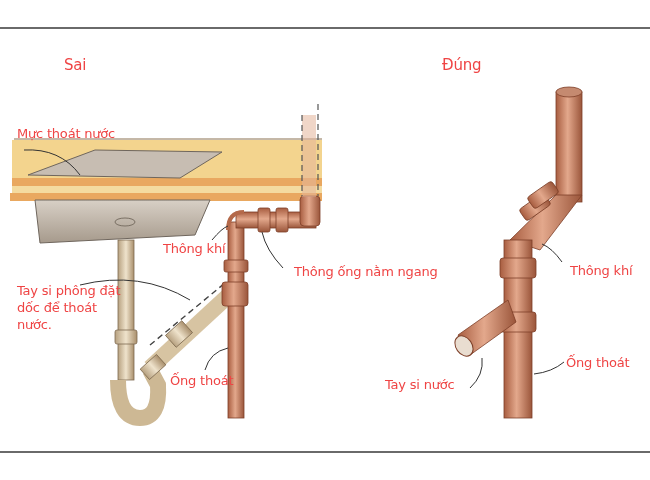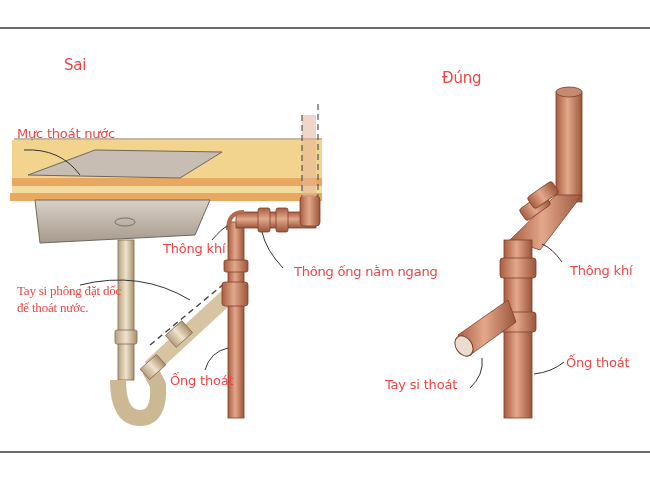--- a/index.html
+++ b/index.html
@@ -4,21 +4,21 @@
 <style>
   html, body { margin: 0; padding: 0; }
   body { width: 650px; height: 480px; background: #ffffff; position: relative; overflow: hidden;
          font-family: "DejaVu Sans", "Liberation Sans", sans-serif; }
   .rule { position: absolute; left: 0; width: 650px; height: 2px; background: #6a6a6a; }
   .rule.top { top: 27px; }
   .rule.bottom { top: 451px; }
   svg.art { position: absolute; left: 0; top: 0; }
   .lbl { position: absolute; color: #ef4444; font-size: 13px; line-height: 17px; white-space: nowrap; letter-spacing: -0.2px; }
   .title { font-size: 15px; }
-  .multi { white-space: normal; width: 110px; font-family: Liberation Serif, serif; }
+  .multi { white-space: normal; width: 110px; }
 </style>
 </head>
 <body>
 
 <div class="rule top"></div>
 <div class="rule bottom"></div>
 
 <svg class="art" width="650" height="480" viewBox="0 0 650 480">
   <defs>
     <linearGradient id="cop" x1="0" x2="1" y1="0" y2="0">
@@ -101,23 +101,23 @@
     <polygon points="458,335 508,300 516,322 470,355" fill="url(#cop)" stroke="#7d3f28" stroke-width="0.8"></polygon>
     <ellipse cx="464" cy="346" rx="8" ry="11" transform="rotate(-35 464 346)" fill="#e9ddd0" stroke="#7d3f28" stroke-width="1"></ellipse>
 
     <path d="M562 262 Q552 248 542 244" fill="none" stroke="#333" stroke-width="1"></path>
     <path d="M470 388 Q484 375 482 358" fill="none" stroke="#333" stroke-width="1"></path>
     <path d="M564 362 Q552 372 534 374" fill="none" stroke="#333" stroke-width="1"></path>
   </g>
 </svg>
 
 <div class="lbl title" style="left:64px; top:57px;">Sai</div>
-<div class="lbl title" style="left:442px; top:70px;text-align:right;">Đúng</div>
+<div class="lbl title" style="left:442px; top:57px;text-align:right;">Đúng</div>
 
 <div class="lbl" style="left:17px; top:125px;">Mực thoát nước</div>
 <div class="lbl" style="left:163px; top:240px;">Thông khí</div>
 <div class="lbl" style="left:294px; top:263px;">Thông ống nằm ngang</div>
 <div class="lbl multi" style="left:17px; top:282px;">Tay si phông đặt dốc để thoát nước.</div>
 <div class="lbl" style="left:170px; top:372px;">Ống thoát</div>
 
 <div class="lbl" style="left:570px; top:262px;">Thông khí</div>
-<div class="lbl" style="left:385px; top:376px;">Tay si thoát</div>
+<div class="lbl" style="left:385px; top:376px;">Tay si nước</div>
 <div class="lbl" style="left:566px; top:354px;">Ống thoát</div>
 
 </body></html>

